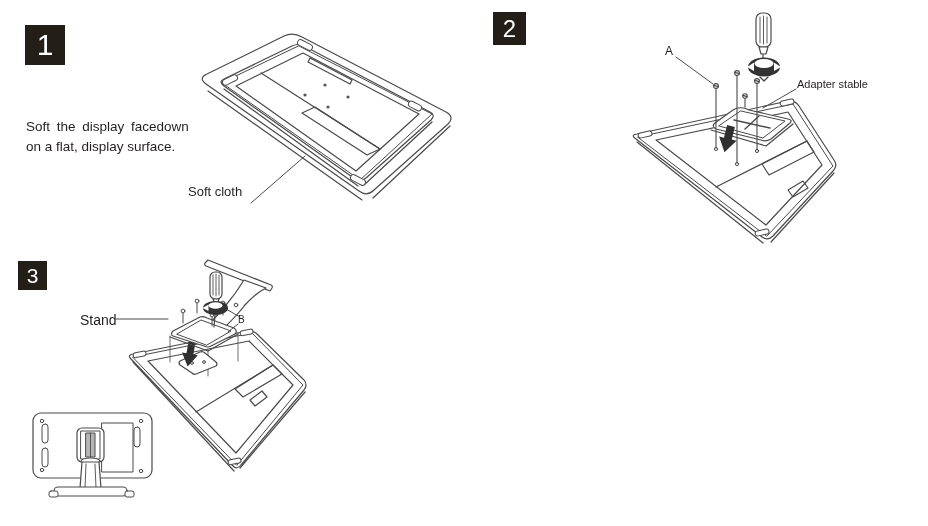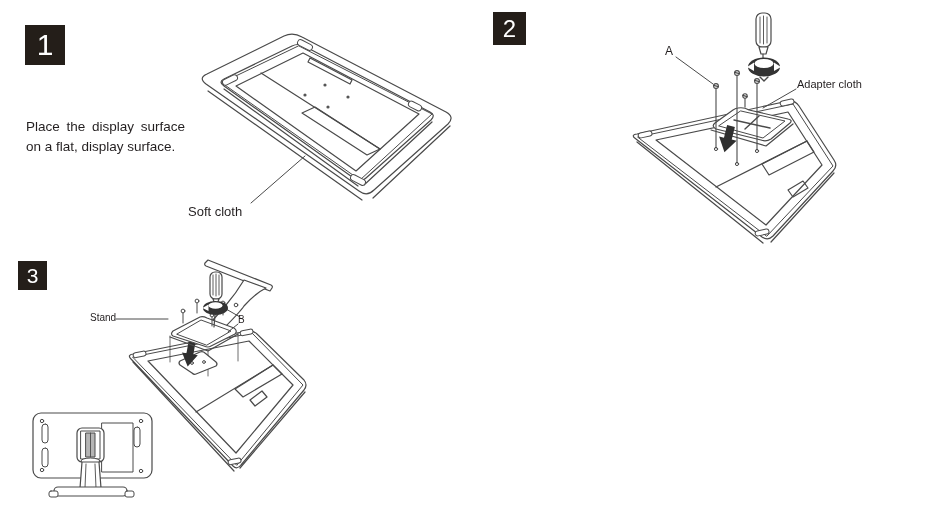--- a/index.html
+++ b/index.html
@@ -7,24 +7,24 @@
         font-family:"Liberation Sans", sans-serif;color:#231f20;}
   #art{position:absolute;left:0;top:0;width:928px;height:526px;}
   .badge{position:absolute;background:#241e19;color:#fff;display:flex;
          align-items:center;justify-content:center;font-family:"Liberation Sans",sans-serif;}
   #badge-1{left:25px;top:25px;width:40px;height:40px;font-size:30px;}
   #badge-2{left:493px;top:12px;width:33px;height:33px;font-size:24px;}
   #badge-3{left:18px;top:261px;width:29px;height:29px;font-size:21px;}
   .label{position:absolute;white-space:nowrap;color:#231f20;}
   #instruction{position:absolute;left:26px;top:117px;width:190px;font-size:13.5px;line-height:20px;}
   #instruction .l1{word-spacing:3px;}
-  #label-soft-cloth{left:188px;top:204px;font-size:13px;}
+  #label-soft-cloth{left:188px;top:184px;font-size:13px;}
   #label-a{left:665px;top:44px;font-size:12px;}
   #label-adapter-plate{left:797px;top:78px;font-size:11px;}
-  #label-stand{left:90px;top:312px;font-size:10px;}
+  #label-stand{left:80px;top:312px;font-size:14px;}
   #label-b{left:238px;top:314px;font-size:10px;}
 </style>
 </head>
 <body>
 
 <div id="page">
 
   <svg id="art" viewBox="0 0 928 526" stroke="#4a4a4a" fill="none" stroke-width="1.2" stroke-linejoin="round" stroke-linecap="round">
 
     <g>
@@ -221,23 +221,23 @@
         <rect x="125" y="491" width="9" height="6" rx="2" fill="#fff" stroke-width="1"></rect>
       </g>
     </g>
   </svg>
 
   <div class="badge" id="badge-1">1</div>
   <div class="badge" id="badge-2">2</div>
   <div class="badge" id="badge-3">3</div>
 
   <div id="instruction">
-    <div class="l1">Place the display surface</div>
+    <div class="l1">Soft the display facedown</div>
     <div class="l2">on a flat, display surface.</div>
   </div>
 
   <div class="label" id="label-soft-cloth">Soft cloth</div>
   <div class="label" id="label-a">A</div>
-  <div class="label" id="label-adapter-plate">Adapter cloth</div>
+  <div class="label" id="label-adapter-plate">Adapter stable</div>
   <div class="label" id="label-stand">Stand</div>
   <div class="label" id="label-b">B</div>
 
 </div>
 
 </body></html>

